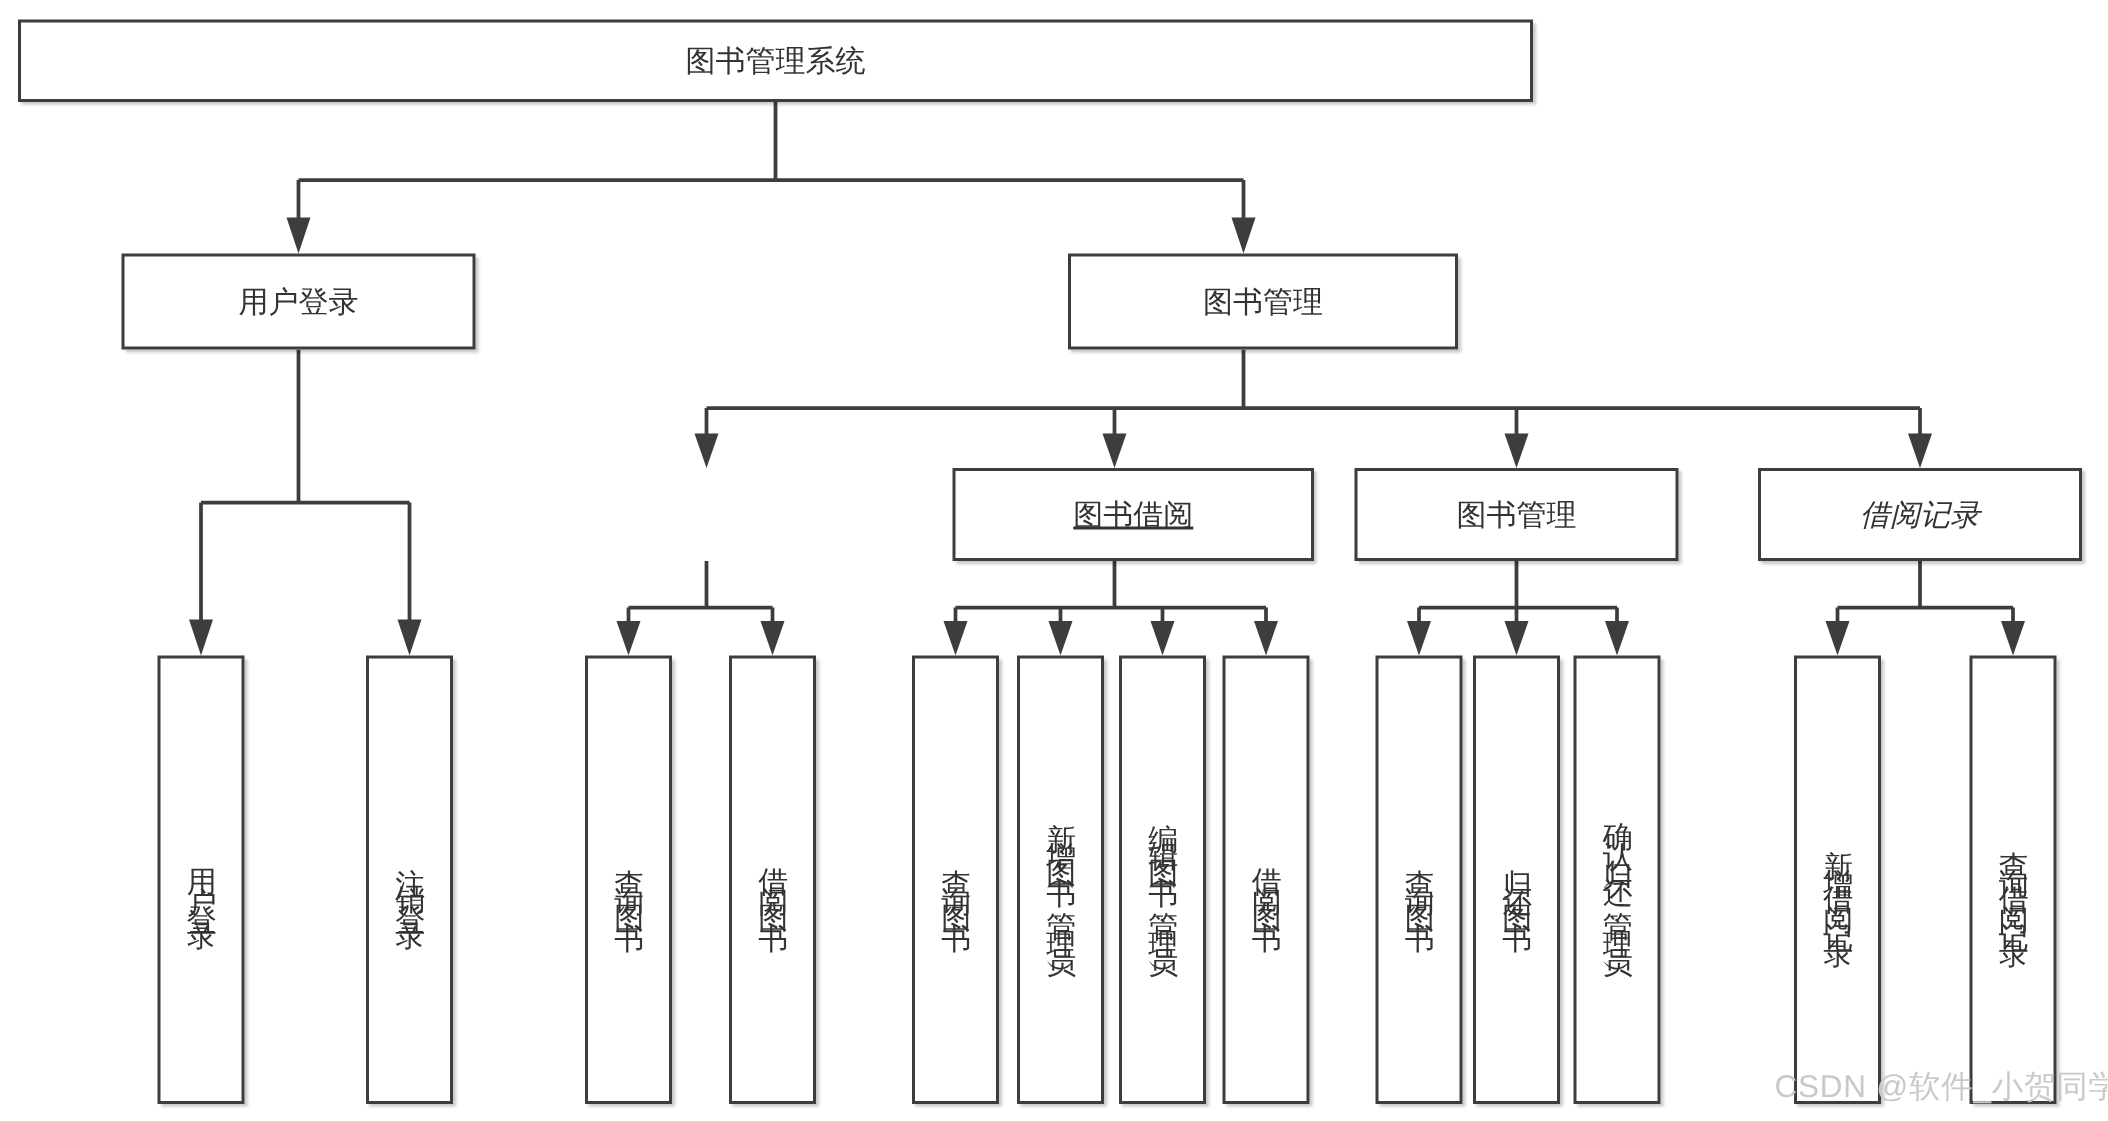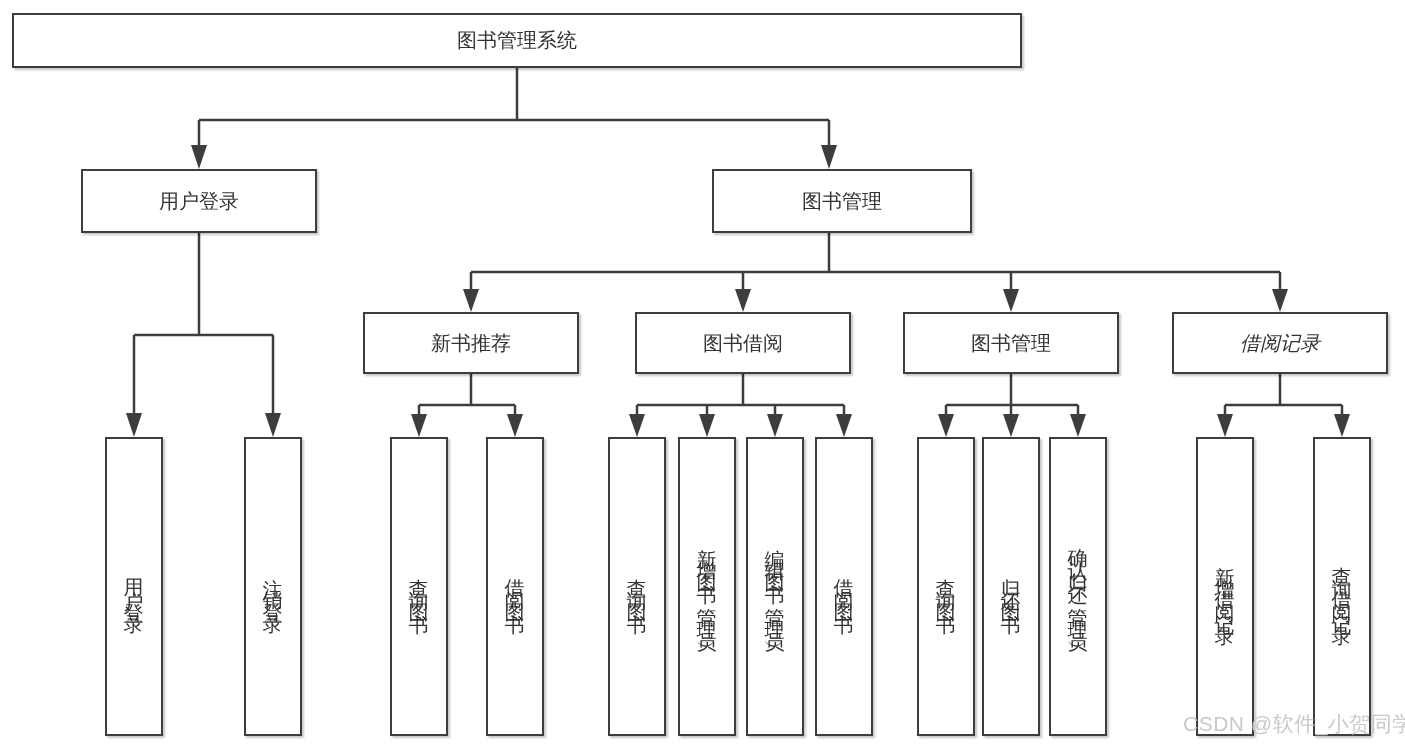--- a/index.html
+++ b/index.html
@@ -103,24 +103,21 @@
     <span>图书管理系统</span>
   </div>
 
   <div class="box" style="left:81px; top:169px; width:236px; height:64px;">
     <span>用户登录</span>
   </div>
   <div class="box" style="left:712px; top:169px; width:260px; height:64px;">
     <span>图书管理</span>
   </div>
 
-  <div class="box" style="left:363px; top:312px; width:216px; height:62px;">
-    <span>新书推荐</span>
-  </div>
-  <div class="box" style="left:635px; top:312px; width:216px; height:62px;">
+  <div class="box" style="left:635px; top:312px; width:241px; height:62px;text-decoration:underline;">
     <span>图书借阅</span>
   </div>
   <div class="box" style="left:903px; top:312px; width:216px; height:62px;">
     <span>图书管理</span>
   </div>
   <div class="box" style="left:1172px; top:312px; width:216px; height:62px;font-style:italic;">
     <span>借阅记录</span>
   </div>
 
   <div class="box leaf" style="left:105px;">

